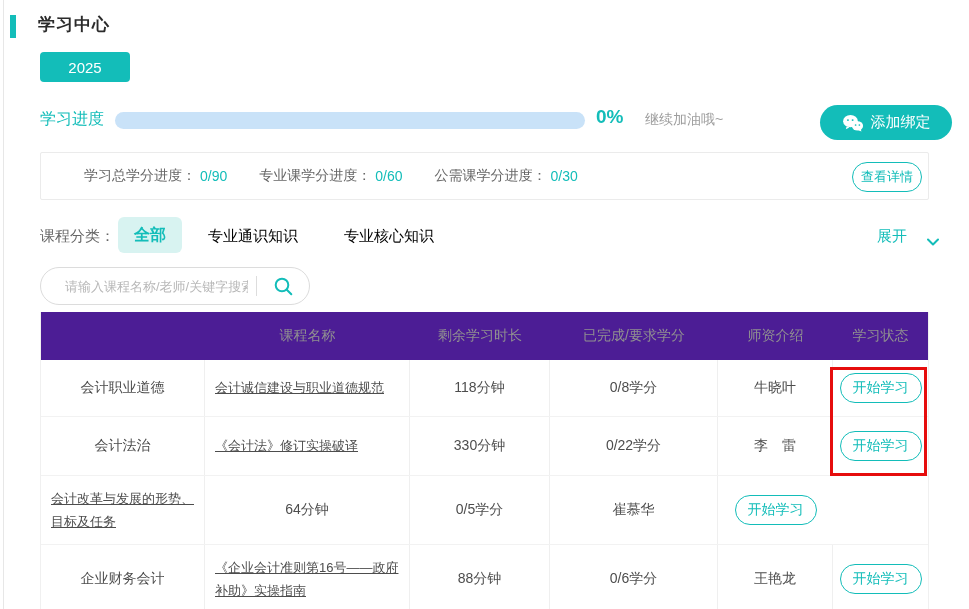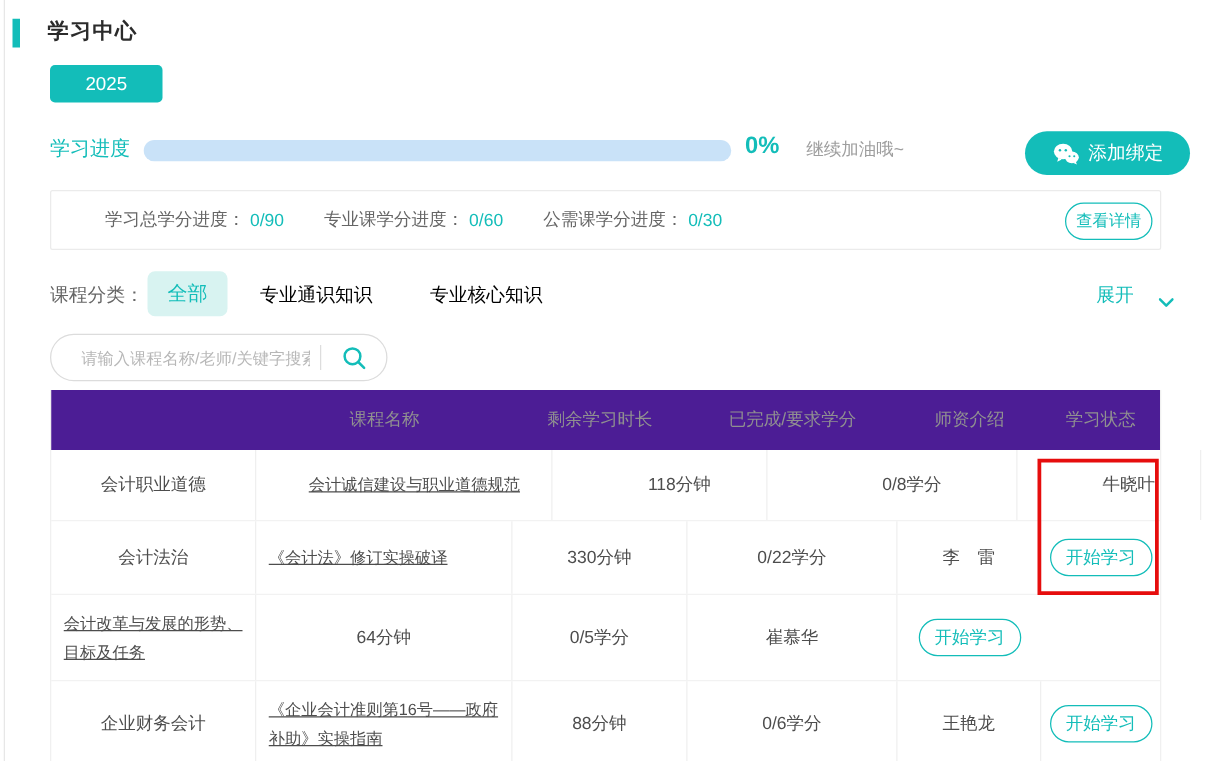--- a/index.html
+++ b/index.html
@@ -29,21 +29,21 @@
     border:1px solid #ebebeb; border-radius:2px; display:flex; align-items:center; padding-left:43px; gap:32px; }
   .credit-item { display:flex; align-items:center; font-size:14px; }
   .credit-label { color:#666; }
   .credit-value { color:#13bdb9; margin-left:4px; }
   .detail-btn { position:absolute; right:6px; top:9px; width:70px; height:30px; background:#fff; border:1px solid #13bdb9;
     border-radius:15px; color:#13bdb9; font-size:13px; display:flex; align-items:center; justify-content:center; cursor:pointer; }
 
   
   .filter-label { position:absolute; left:40px; top:227px; font-size:15px; color:#666; }
   .tab-all { position:absolute; left:118px; top:217px; width:64px; height:36px; background:#d8f3f1; border-radius:6px;
-    color:#13bdb9; font-size:16px; font-weight:normal; display:flex; align-items:center; justify-content:center; cursor:pointer; }
+    color:#13bdb9; font-size:16px; font-weight:bold; display:flex; align-items:center; justify-content:center; cursor:pointer; }
   .tab-plain { position:absolute; top:227px; font-size:15px; color:#000000; cursor:pointer; }
   .tab-2 { left:208px; } .tab-3 { left:344px; }
   .expand-toggle { position:absolute; left:877px; top:227px; font-size:15px; color:#13bdb9; display:flex; align-items:flex-end; gap:20px; cursor:pointer; }
 
   
   .search-pill { position:absolute; left:40px; top:267px; width:270px; height:38px; border:1px solid #dcdcdc;
     border-radius:19px; background:#fff; display:flex; align-items:center; }
   .search-input { flex:1; border:none; outline:none; background:transparent; font-size:13px; color:#555;
     padding:0 8px 0 24px; font-family:inherit; }
   .search-input::placeholder { color:#b8b8b8; }
@@ -52,21 +52,21 @@
 
   
   .course-table { position:absolute; left:40px; top:312px; width:889px; border-left:1px solid #f0f0f0; border-right:1px solid #f0f0f0; }
   .t-row { display:grid; grid-template-columns:164px 205px 140px 168px 115px auto; }
   .t-head { height:48px; background:#4c1d95; }
   .t-head .t-cell { color:#909090; }
   .t-cell { display:flex; align-items:center; justify-content:center; font-size:14px; color:#4d4d4d; text-align:center; }
   .t-body { border-bottom:1px solid #f2f2f2; }
   .t-body .t-cell { border-right:1px solid #efefef; }
   .t-body .t-cell:last-child { border-right:none; }
-  .row-1 { height:57px;gap:32px; } .row-2 { height:59px; } .row-3 { height:69px; } .row-4 { height:69px; }
+  .row-1 { height:57px; } .row-2 { height:59px; } .row-3 { height:69px; } .row-4 { height:69px; }
   .cell-course { justify-content:flex-start; text-align:left; font-size:13px; line-height:1.8; padding:0 10px;text-decoration:underline; }
   .start-btn { width:82px; height:30px; background:#fff; border:1px solid #13bdb9; border-radius:15px;
     color:#13bdb9; font-size:14px; display:flex; align-items:center; justify-content:center; cursor:pointer; }
 
   
   .red-box { position:absolute; left:830px; top:367px; width:97px; height:109px; border:3px solid #e60d0d; pointer-events:none; z-index:5; }
 </style>
 </head>
 <body>
 

